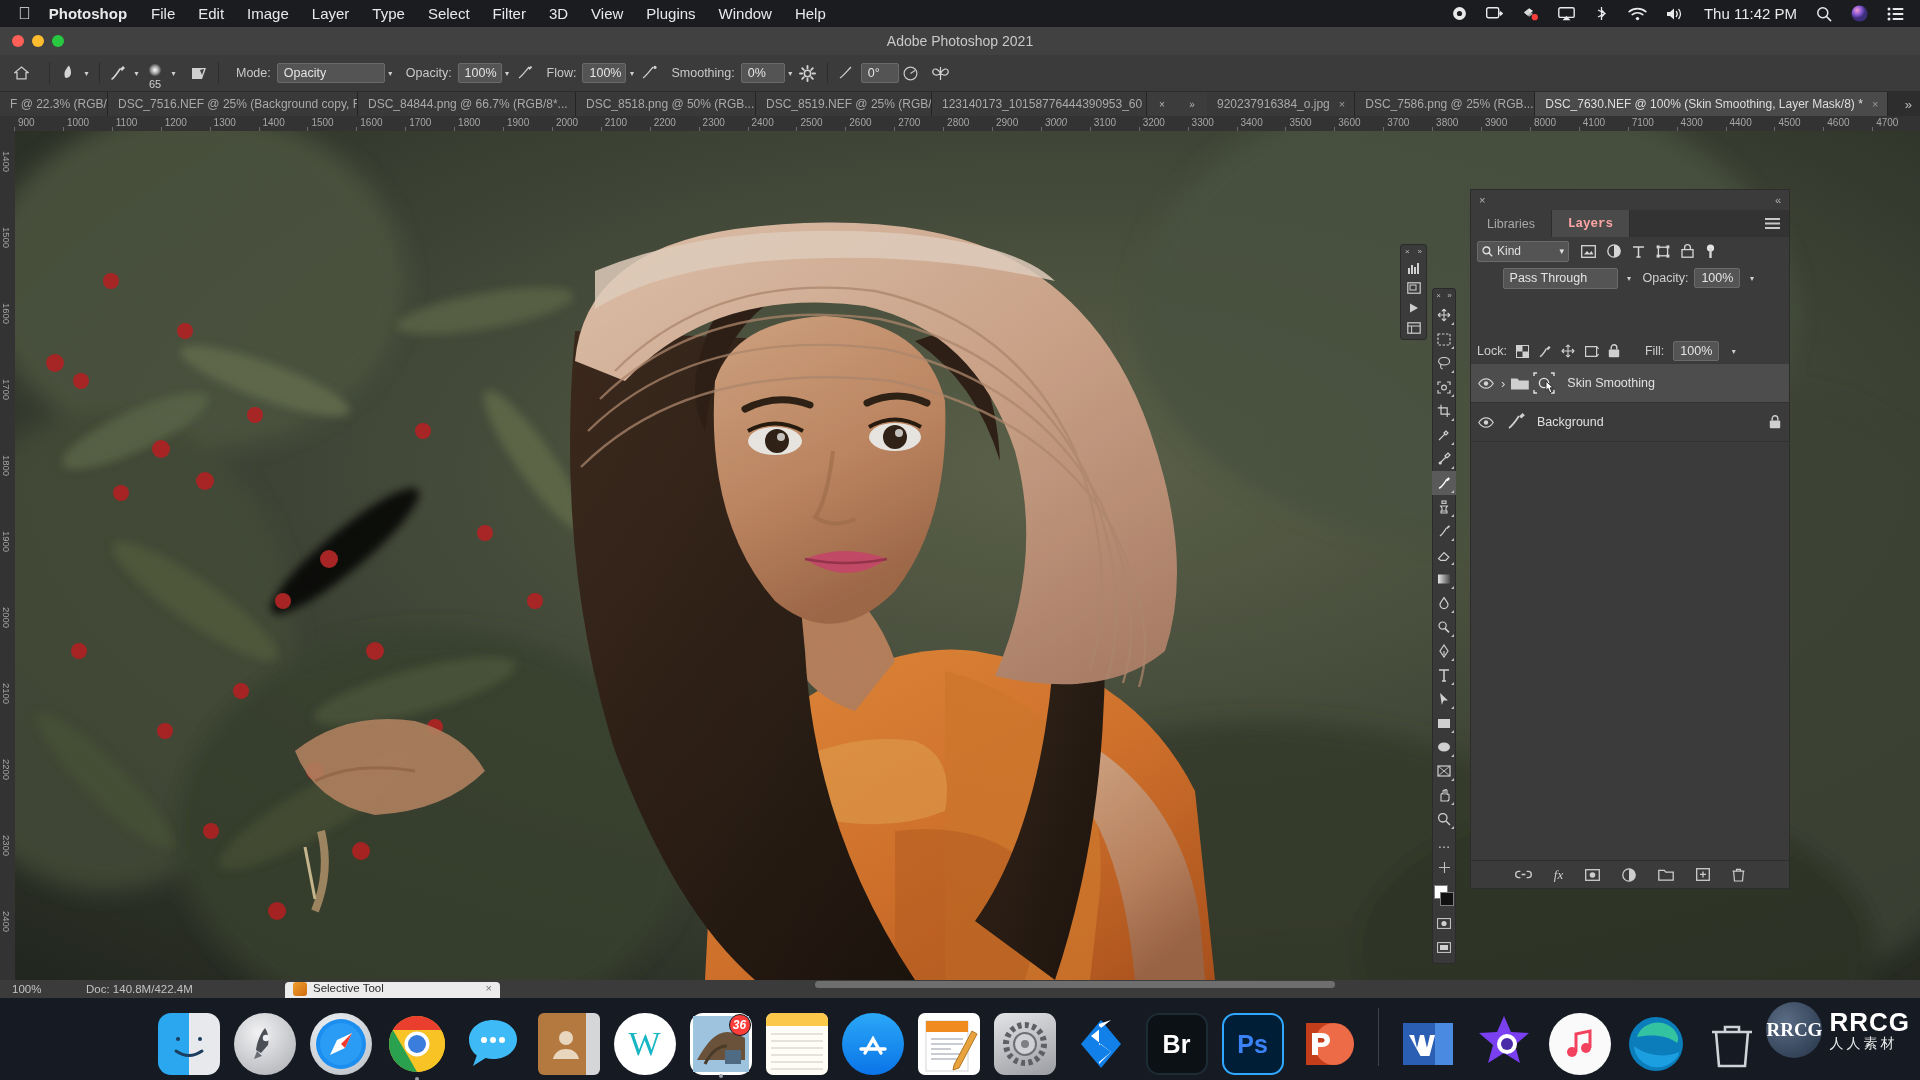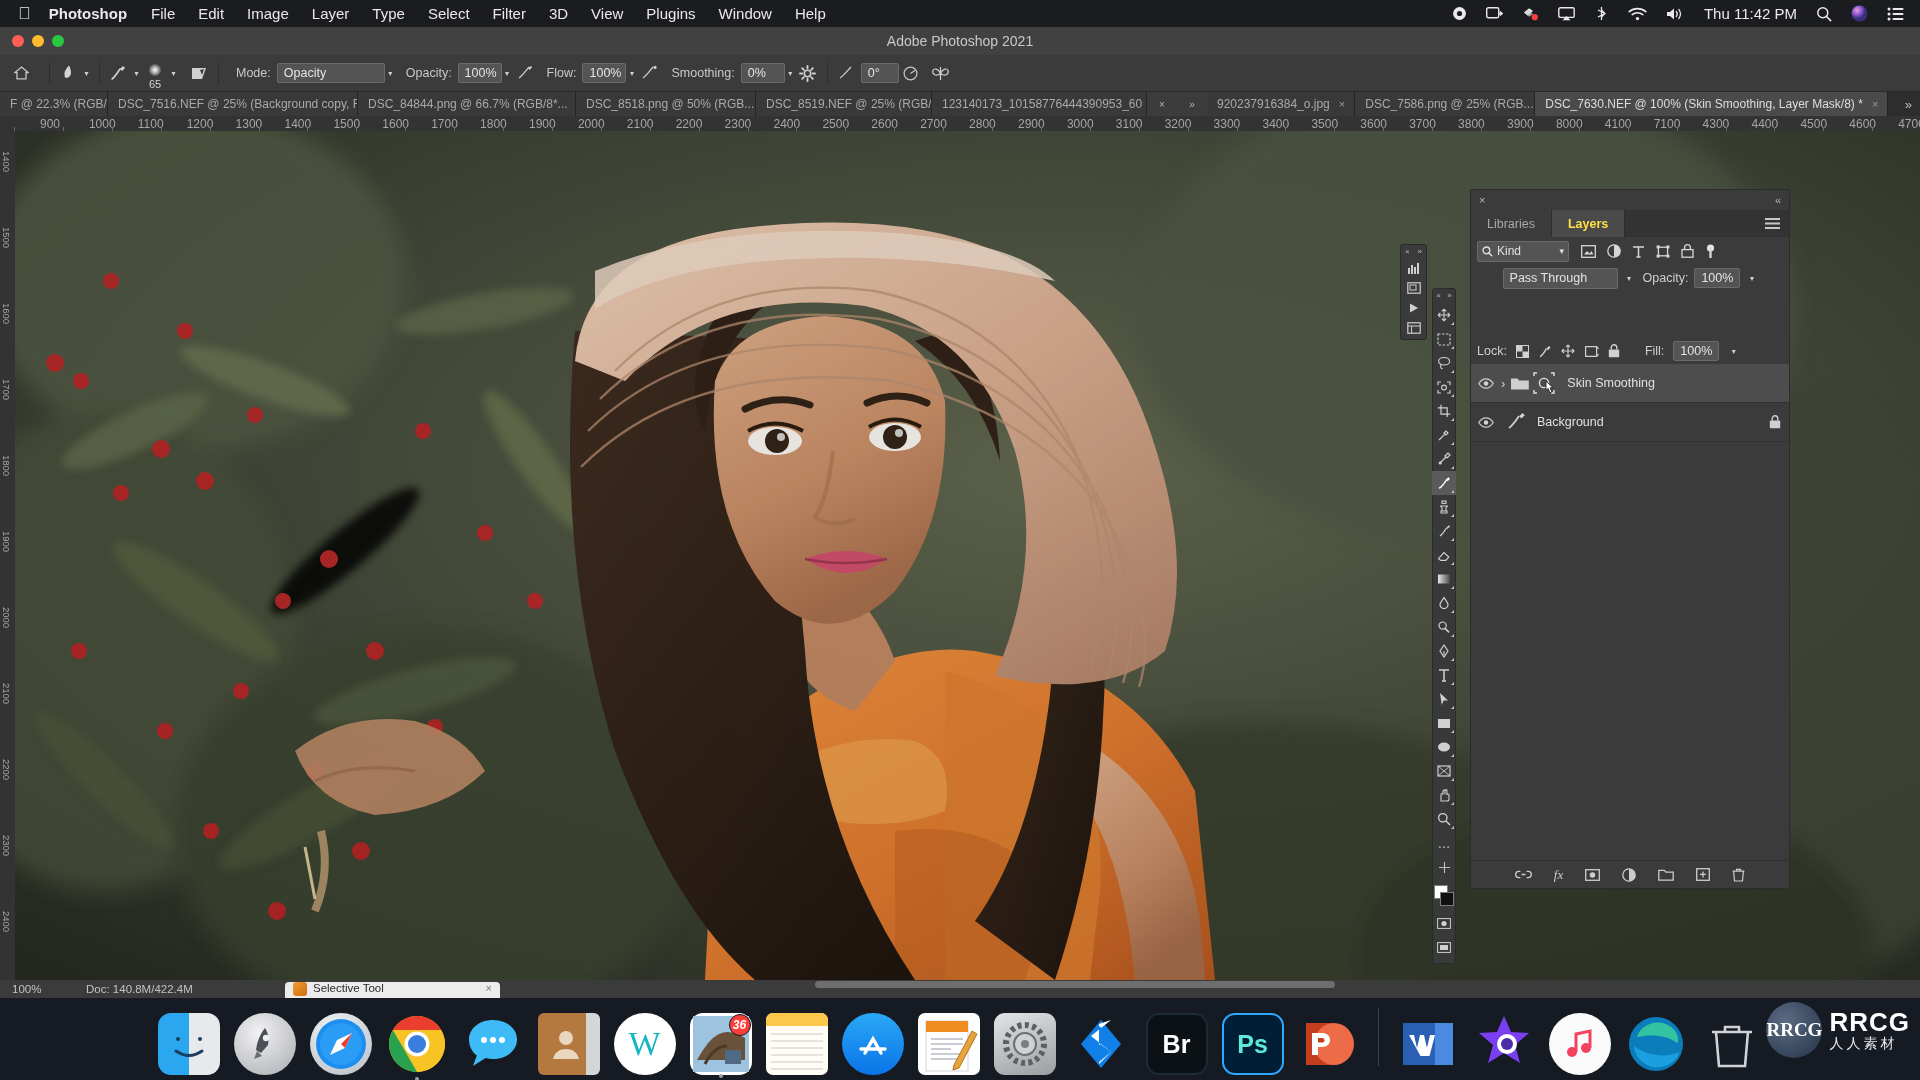--- a/index.html
+++ b/index.html
@@ -48,21 +48,21 @@
     background:#393939; border-right:1px solid #242424; white-space:nowrap; max-width:260px; overflow:hidden; }
   .tab.active { background:#4a4a4a; color:#dedede; }
   .tab .x { font-size:11px; color:#9a9a9a; }
   .tabextra { display:flex; flex-direction:column; justify-content:center; align-items:center;
      width:30px; background:#3c3c3c; color:#b5b5b5; font-size:10px; }
   .tabarrow { margin-left:auto; display:flex; align-items:center; padding:0 8px; color:#bdbdbd; font-size:13px; background:#2d2d2d;}
 
   
   .ruler-h { position:absolute; top:116px; left:0; width:1920px; height:15px;
     background:#333; z-index:40; overflow:hidden; }
-  .ruler-h span { position:absolute; top:1px; font-size:12px; color:#a6a6a6;margin-left:22px; }
+  .ruler-h span { position:absolute; top:1px; font-size:10px; color:#a6a6a6; }
   .ruler-h .tick { position:absolute; bottom:0; width:1px; height:4px; background:#6a6a6a; }
   .ruler-v { position:absolute; top:131px; left:0; width:15px; height:850px;
     background:#333; z-index:40; overflow:hidden; }
   .ruler-v span { position:absolute; left:1px; font-size:9.5px; color:#a6a6a6;
     writing-mode:vertical-rl; }
 
   
   .canvas { position:absolute; top:131px; left:15px; width:1905px; height:849px;
     overflow:hidden; z-index:10; background:#3a3d34; }
   .photo { position:absolute; inset:0; }
@@ -91,21 +91,21 @@
   .mpi { width:27px; height:20px; display:flex; align-items:center; justify-content:center; color:#d3d3d3;}
 
   
   .layers { position:absolute; top:189px; left:1470px; width:320px; height:700px;
     background:#3b3b3b; border:1px solid #2c2c2c; z-index:49; color:#cfcfcf; font-size:12.5px;
     display:flex; flex-direction:column; }
   .lp-top { height:20px; display:flex; align-items:center; justify-content:space-between;
     padding:0 8px; background:#3b3b3b; color:#b4b4b4; font-size:11px; }
   .lp-tabs { height:27px; display:flex; align-items:stretch; background:#333; }
   .lp-tab { padding:0 16px; display:flex; align-items:center; font-size:12.5px; color:#a8a8a8; background:#3b3b3b; border-right:1px solid #2d2d2d;}
-  .lp-tab.active { background:#4a4a4a; color:#fde047; font-weight:bold; }
+  .lp-tab.active { background:#4a4a4a; color:#fca5a5; font-weight:bold;font-family:Liberation Mono, monospace; }
   .lp-menu { margin-left:auto; display:flex; align-items:center; padding:0 9px; color:#c0c0c0; font-size:13px; }
   .lp-filter { height:28px; display:flex; align-items:center; gap:0; padding:3px 6px; background:#3b3b3b; }
   .kindbox { width:92px; height:21px; background:#545454; border:1px solid #6a6a6a; border-radius:2px;
     display:flex; align-items:center; padding:0 4px; gap:4px; color:#e0e0e0; font-size:12px;}
   .kind-icons { display:flex; align-items:center; gap:11px; padding-left:12px; color:#d6d6d6; }
   .lp-blend { height:26px; display:flex; align-items:center; padding:0 6px; gap:6px;justify-content:center; }
   .blendbox { width:115px; height:21px; }
   .lp-lock { height:26px; display:flex; align-items:center; padding:0 6px; gap:9px;margin-top:47px; }
   .lp-list { flex:1; background:#3b3b3b; overflow:hidden; }
   .layerrow { height:39px; display:flex; align-items:center; gap:0; border-bottom:1px solid #323232;
@@ -452,21 +452,21 @@
     <span style="left: 800.4px;">2500</span>
     <i class="tick" style="left: 796.4px;"></i>
     <span style="left: 849.3px;">2600</span>
     <i class="tick" style="left: 845.3px;"></i>
     <span style="left: 898.2px;">2700</span>
     <i class="tick" style="left: 894.2px;"></i>
     <span style="left: 947.1px;">2800</span>
     <i class="tick" style="left: 943.1px;"></i>
     <span style="left: 996px;">2900</span>
     <i class="tick" style="left: 992px;"></i>
-    <span style="left: 1044.9px;">3000</span>
+    <span style="left: 1044.9px; font-style: italic;">3000</span>
     <i class="tick" style="left: 1040.9px;"></i>
     <span style="left: 1093.8px;">3100</span>
     <i class="tick" style="left: 1089.8px;"></i>
     <span style="left: 1142.7px;">3200</span>
     <i class="tick" style="left: 1138.7px;"></i>
     <span style="left: 1191.6px;">3300</span>
     <i class="tick" style="left: 1187.6px;"></i>
     <span style="left: 1240.5px;">3400</span>
     <i class="tick" style="left: 1236.5px;"></i>
     <span style="left: 1289.4px;">3500</span>
@@ -1167,21 +1167,21 @@
         <path d="M28 4l20 24-20 24L8 28z" fill="#1180e8"></path>
         <path d="M28 8v40l12-12-20-16 20-16z" fill="#fff" transform="translate(-2,0)"></path>
         <path d="M26 10l12 10-12 9V10zM26 46l12-10-12-9v19z" fill="#1180e8"></path>
       </svg>
   </div>
   <div class="dicon" style="background:#0c1116;border:2px solid #1d2b35;">
     <span style="color:#fff;font-size:25px;">Br</span>
 
   </div>
   <div class="dicon" style="background:#001e36;border:2px solid #31a8ff;">
-    <span style="color:#5eead4;font-size:25px;">Ps</span>
+    <span style="color:#3b82f6;font-size:25px;">Ps</span>
 
   </div>
   <div class="dicon" style="background:none;">
     <svg width="58" height="58" viewBox="0 0 58 58">
         <path d="M6 8h26v42H6z" fill="#c43e1c"></path>
         <ellipse cx="34" cy="29" rx="20" ry="21" fill="#ed6c47"></ellipse>
         <path d="M12 18h10c5 0 8 3 8 7s-3 7-8 7h-4v8h-6z" fill="#fff"></path>
         <path d="M18 23h3.5c2 0 3 .8 3 2.2s-1 2.3-3 2.3H18z" fill="#c43e1c"></path>
       </svg>
   </div>

